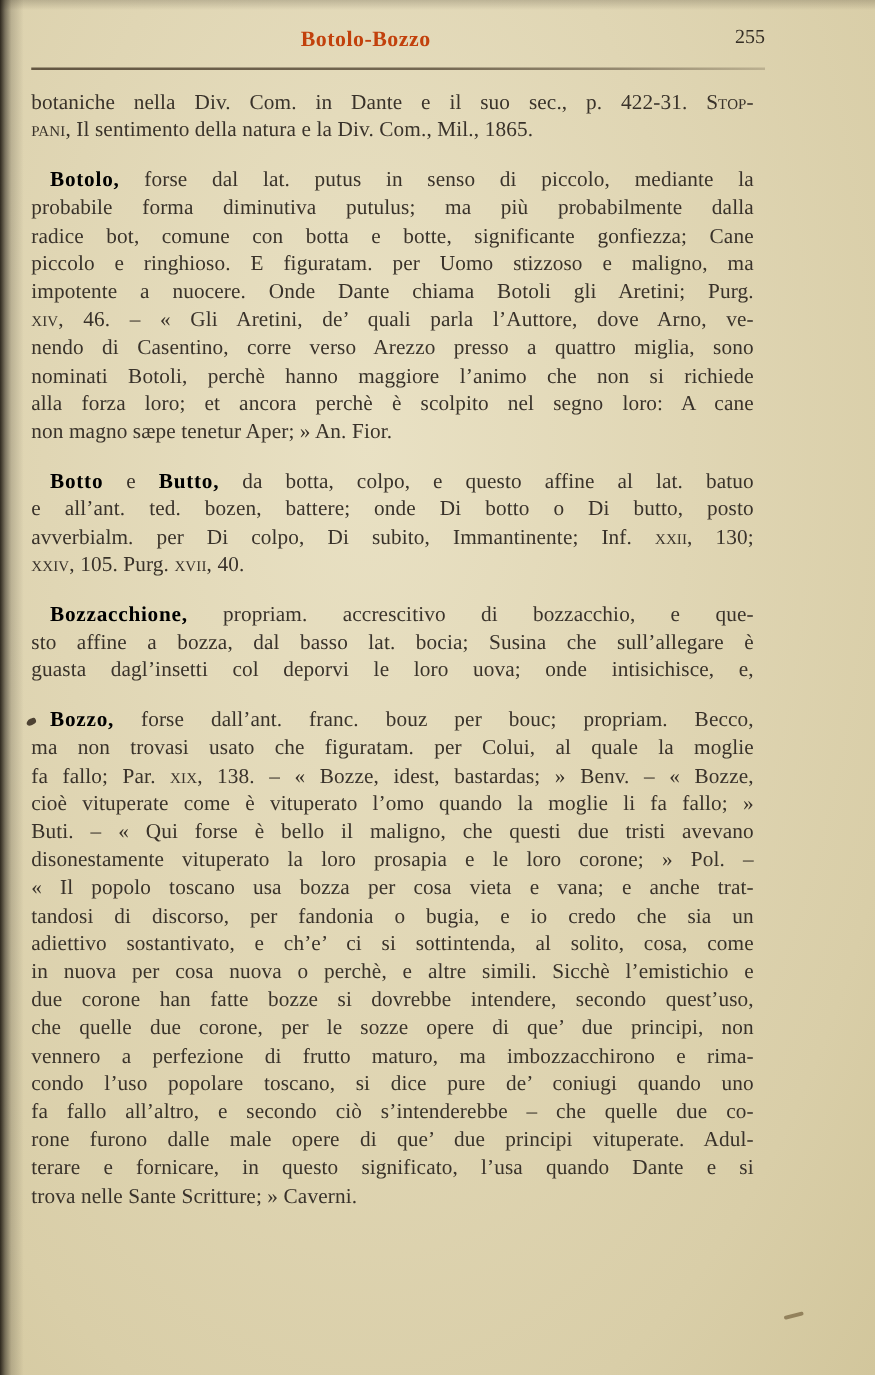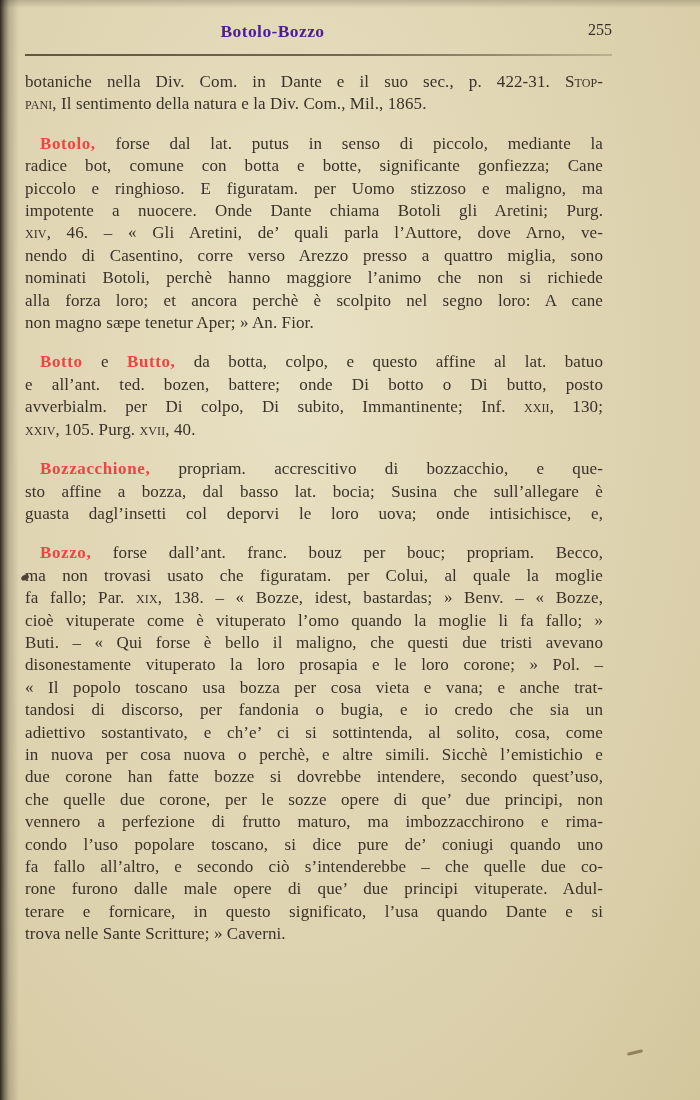--- a/index.html
+++ b/index.html
@@ -29,21 +29,22 @@
   .edge-top {
     position: absolute; left: 0; top: 0; width: 700px; height: 8px;
     background: linear-gradient(to bottom, rgba(40,32,20,0.20), rgba(40,32,20,0));
     pointer-events: none;
   }
 
   .running-title {
     position: absolute; top: 21px; left: 0; width: 545px;
     text-align: center;
     font-weight: bold; font-size: 17.5px; letter-spacing: 0.4px;
-    color: #4c1d95;
+    color: #c2410c;
+    padding-left: 20px;
   }
   .page-number {
     position: absolute; top: 21px; left: 535px; width: 77px;
     text-align: right; font-size: 16px; color: #352e25;
   }
   .header-rule {
     position: absolute; top: 54px; left: 25px; width: 587px; height: 2px;
     background: linear-gradient(to right,
       rgba(88,75,56,0.92) 0%, rgba(88,75,56,0.80) 55%,
       rgba(88,75,56,0.55) 80%, rgba(88,75,56,0.25) 100%);
@@ -58,21 +59,21 @@
   .para + .para { margin-top: 17px; }
   .para.indent .line:first-child { text-indent: 15px; }
 
   .line {
     text-align: justify;
     text-align-last: justify;
   }
   .line.last { text-align-last: left; }
 
   .it { }
-  .bd { font-weight: bold; letter-spacing: 0.6px; color: #ef4444; }
+  .bd { font-weight: bold; letter-spacing: 0.6px; color: #000000; }
   .sc { font-variant: small-caps; }
 
   
   .ink-speck {
     position: absolute; left: 21px; top: 575px; width: 8px; height: 5px;
     background: #4d4233; border-radius: 60% 40% 50% 50%;
     transform: rotate(-25deg);
   }
   .scratch-mark {
     position: absolute; left: 627px; top: 1051px; width: 16px; height: 3px;
@@ -91,20 +92,21 @@
   <div class="page-number">255</div>
   <div class="header-rule"></div>
 
   <main class="text-block">
       <div class="para">
         <div class="line"><span class="it">botaniche nella Div. Com.</span><span> in </span><span class="it">Dante e il suo sec.,</span><span> p. 422-31. </span><span class="sc">Stop-</span></div>
         <div class="line last"><span class="sc">pani,</span><span> </span><span class="it">Il sentimento della natura e la Div. Com.,</span><span> Mil., 1865.</span></div>
       </div>
       <div class="para indent">
         <div class="line"><span class="bd">Botolo,</span><span> forse dal lat. </span><span class="it">putus</span><span> in senso di piccolo, mediante la</span></div>
+        <div class="line"><span>probabile forma diminutiva </span><span class="it">putulus;</span><span> ma più probabilmente dalla</span></div>
         <div class="line"><span>radice </span><span class="it">bot,</span><span> comune con botta e botte, significante gonfiezza; Cane</span></div>
         <div class="line"><span>piccolo e ringhioso. E figuratam. per Uomo stizzoso e maligno, ma</span></div>
         <div class="line"><span>impotente a nuocere. Onde Dante chiama </span><span class="it">Botoli</span><span> gli Aretini; </span><span class="it">Purg.</span></div>
         <div class="line"><span class="sc">xiv</span><span>, 46. – « Gli Aretini, de’ quali parla l’Auttore, dove Arno, ve-</span></div>
         <div class="line"><span>nendo di Casentino, corre verso Arezzo presso a quattro miglia, sono</span></div>
         <div class="line"><span>nominati </span><span class="it">Botoli</span><span>, perchè hanno maggiore l’animo che non si richiede</span></div>
         <div class="line"><span>alla forza loro; et ancora perchè è scolpito nel segno loro: </span><span class="it">A cane</span></div>
         <div class="line last"><span class="it">non magno sæpe tenetur Aper;</span><span> » </span><span class="it">An. Fior.</span></div>
       </div>
       <div class="para indent">

